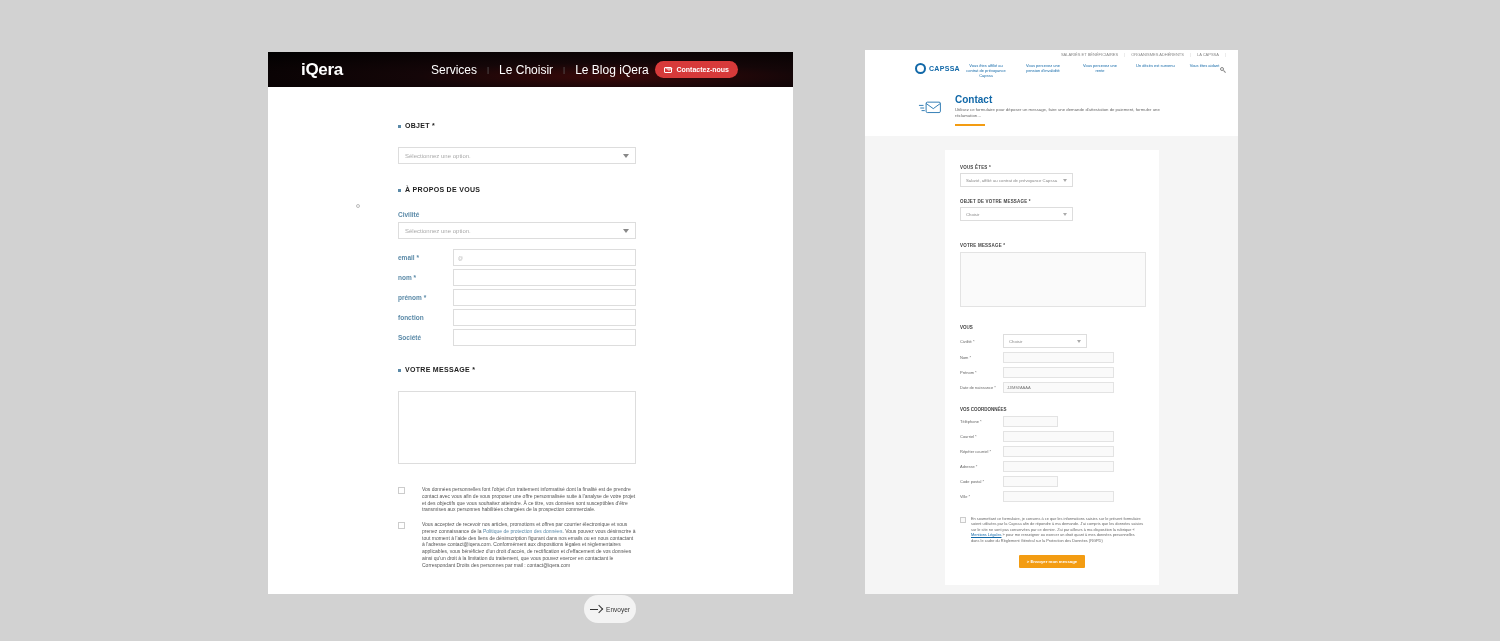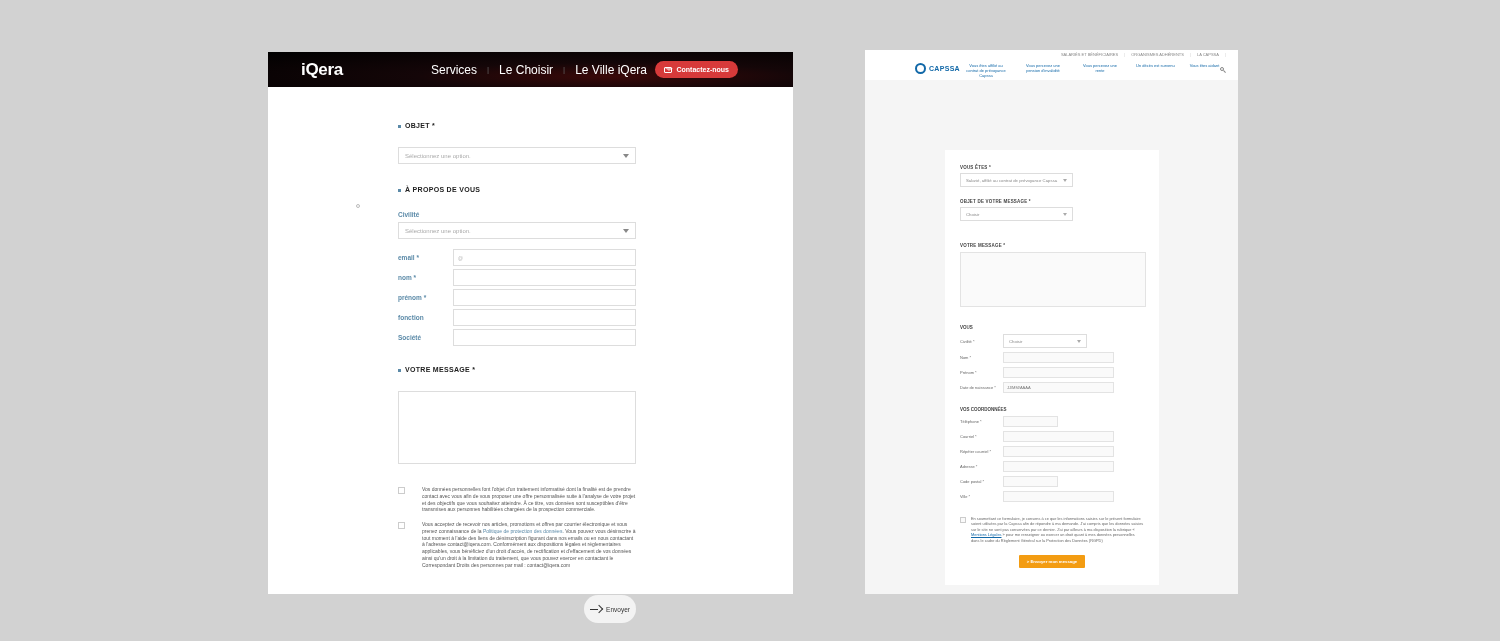--- a/index.html
+++ b/index.html
@@ -91,21 +91,21 @@
   <div class="left-panel">
     <div class="left-header">
       <div class="logo">
         <span>iQera</span>
       </div>
       <div class="navwrap">
         <a class="navlink">Services</a>
         <span class="sep">|</span>
         <a class="navlink">Le Choisir</a>
         <span class="sep">|</span>
-        <a class="navlink">Le Ville iQera</a>
+        <a class="navlink">Le Blog iQera</a>
       </div>
       <div class="contact-btn">
         <span class="mail"></span>
         <span class="contact-txt">Contactez-nous</span>
       </div>
     </div>
 
     <div class="form-area">
       
       <div class="sec-head" style="position:relative;">
@@ -198,20 +198,34 @@
         <span>Vous percevez une rente</span>
         <span>Un décès est survenu</span>
         <span>Vous êtes aidant</span>
       </div>
       <div class="srch">
           <div class="c"></div>
           <div class="h"></div>
         </div>
     </div>
 
+    <div class="hero">
+      <div class="hero-ico">
+        <svg viewBox="0 0 40 24">
+            <g fill="none" stroke="#1168a8" stroke-width="1.3">
+          <rect x="14" y="3" width="22" height="16" rx="2"></rect>
+          <path d="M14 5 L25 13l11 -8"></path>
+          <path d="M3 8 h7 M5 12 h6 M7 16 h5"></path>
+        </g>
+          </svg>
+      </div>
+      <div class="hero-title">Contact</div>
+      <div class="hero-sub">Utilisez ce formulaire pour déposer un message, faire une demande d'attestation de paiement, formuler une réclamation…</div>
+      <div class="hero-bar"></div>
+    </div>
 
     <div class="form2">
       <div class="f2-lbl">VOUS ÊTES *</div>
       <div class="f2-sel">
         <span>Salarié, affilié au contrat de prévoyance Capssa</span>
         <span class="car2"></span>
       </div>
 
       <div class="f2-lbl" style="margin-top:12px;">OBJET DE VOTRE MESSAGE *</div>
       <div class="f2-sel">

